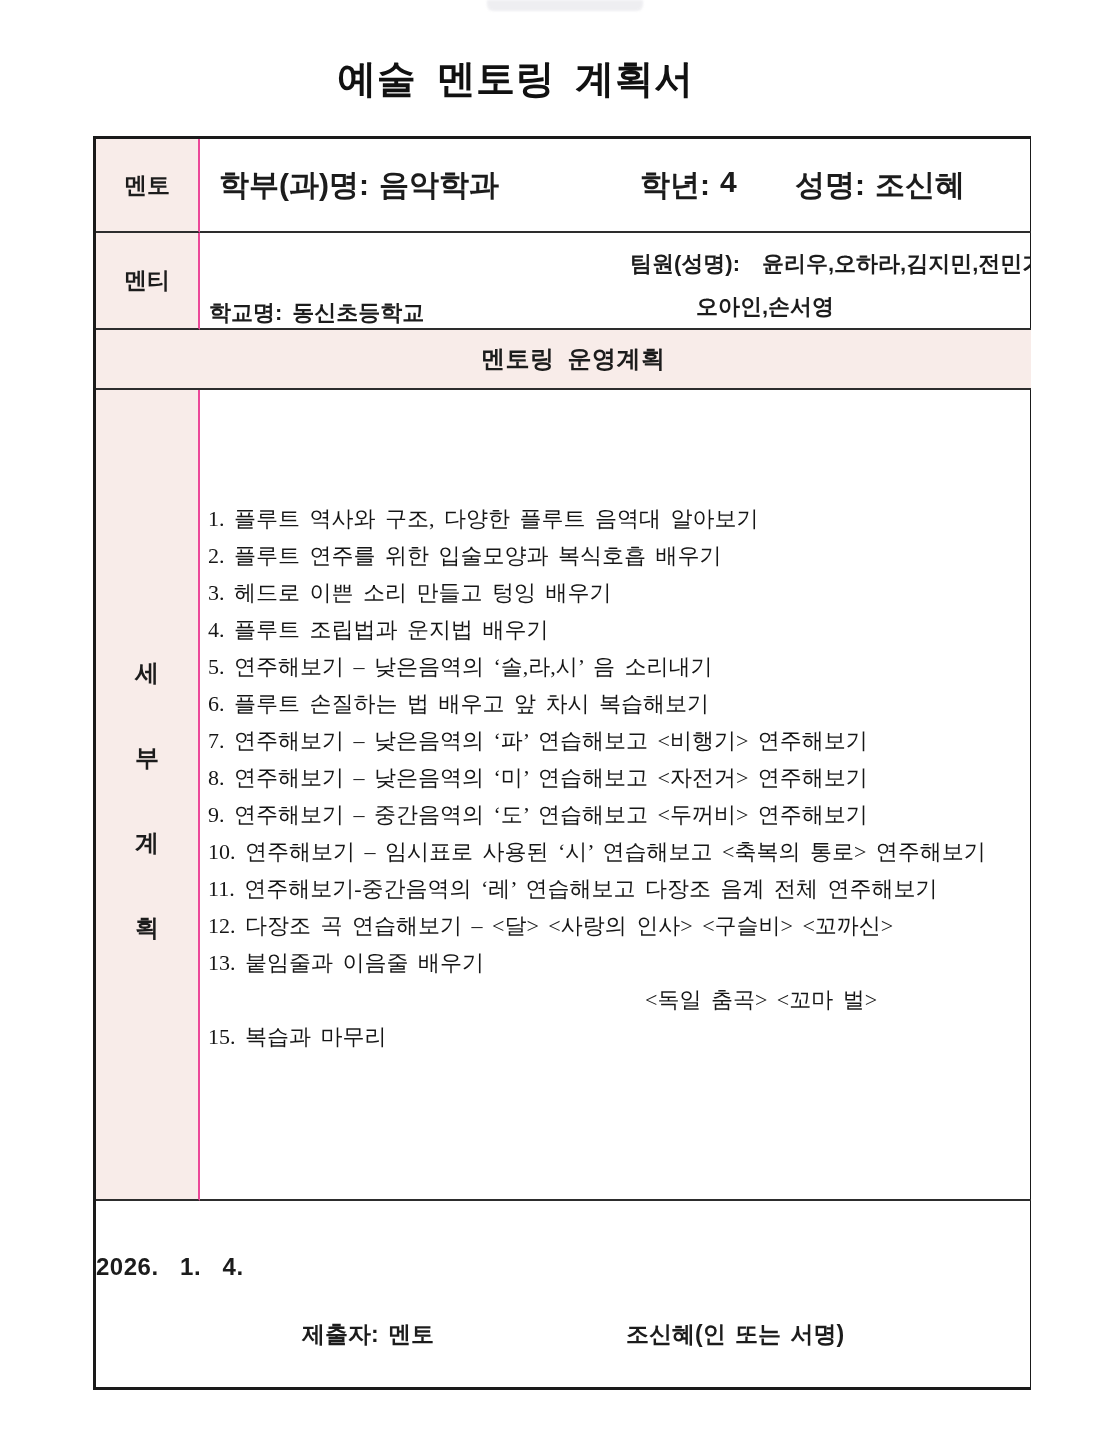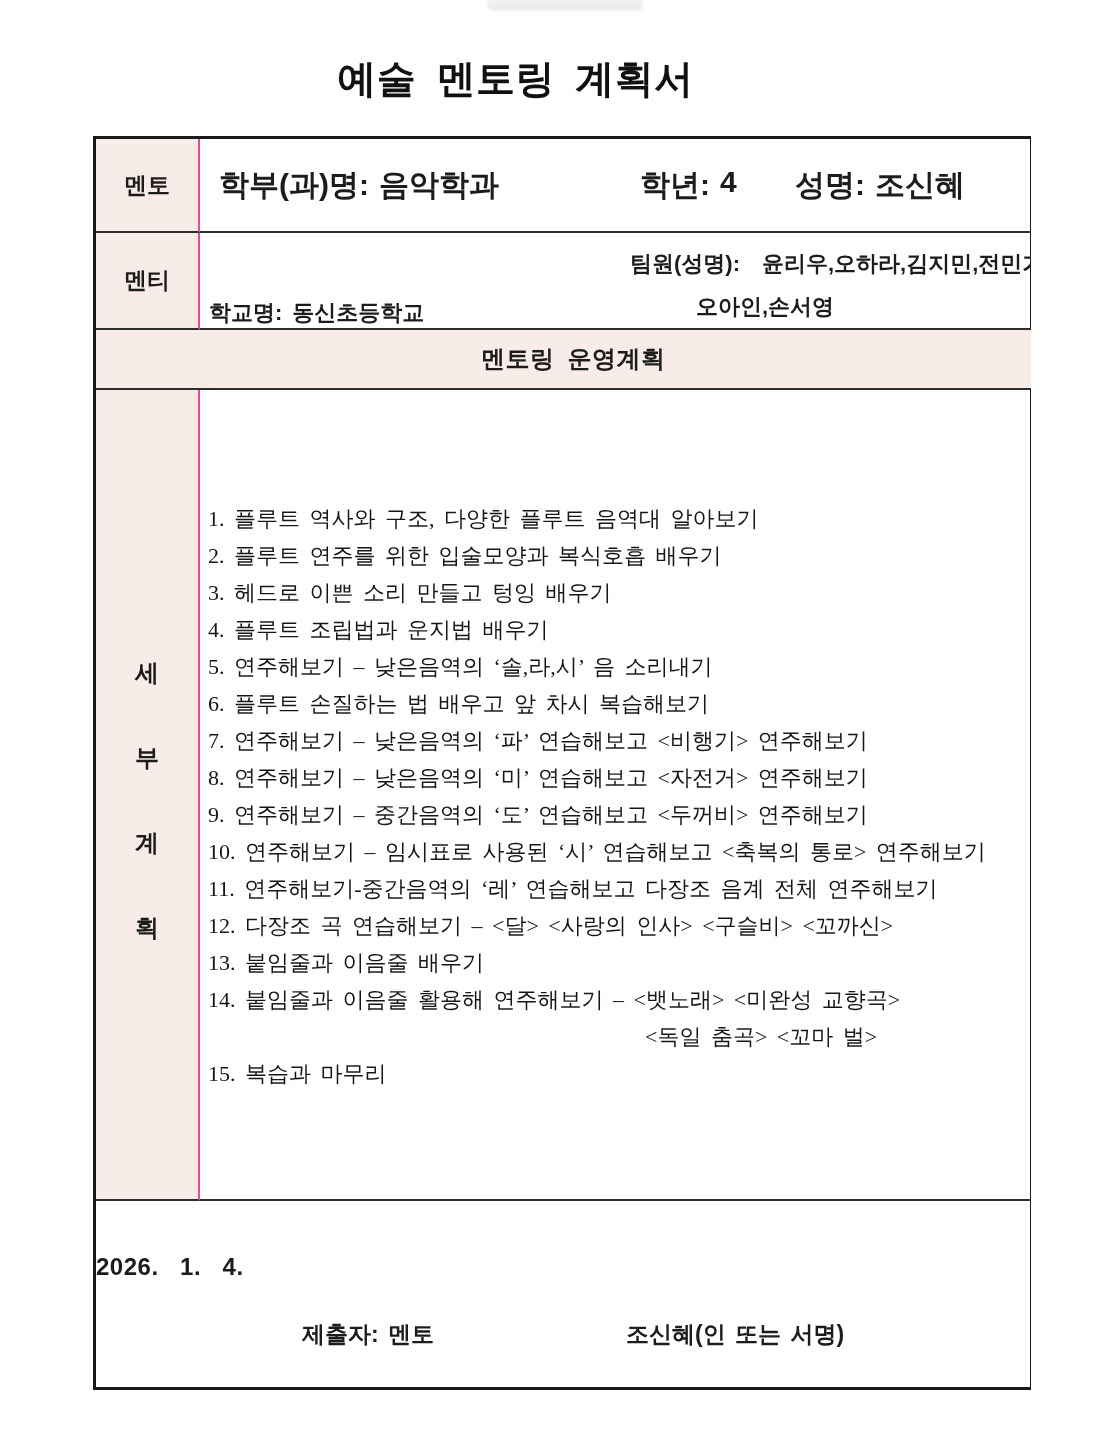--- a/index.html
+++ b/index.html
@@ -186,21 +186,20 @@
       <div class="plan-item">4. 플루트 조립법과 운지법 배우기</div>
       <div class="plan-item">5. 연주해보기 – 낮은음역의 ‘솔,라,시’ 음 소리내기</div>
       <div class="plan-item">6. 플루트 손질하는 법 배우고 앞 차시 복습해보기</div>
       <div class="plan-item">7. 연주해보기 – 낮은음역의 ‘파’ 연습해보고 &lt;비행기&gt; 연주해보기</div>
       <div class="plan-item">8. 연주해보기 – 낮은음역의 ‘미’ 연습해보고 &lt;자전거&gt; 연주해보기</div>
       <div class="plan-item">9. 연주해보기 – 중간음역의 ‘도’ 연습해보고 &lt;두꺼비&gt; 연주해보기</div>
       <div class="plan-item">10. 연주해보기 – 임시표로 사용된 ‘시’ 연습해보고 &lt;축복의 통로&gt; 연주해보기</div>
       <div class="plan-item">11. 연주해보기-중간음역의 ‘레’ 연습해보고 다장조 음계 전체 연주해보기</div>
       <div class="plan-item">12. 다장조 곡 연습해보기 – &lt;달&gt; &lt;사랑의 인사&gt; &lt;구슬비&gt; &lt;꼬까신&gt;</div>
       <div class="plan-item">13. 붙임줄과 이음줄 배우기</div>
-      <div class="plan-item">14. 붙임줄과 이음줄 활용해 연주해보기 – &lt;뱃노래&gt; &lt;미완성 교향곡&gt;</div>
       <div class="plan-cont">&lt;독일 춤곡&gt; &lt;꼬마 벌&gt;</div>
       <div class="plan-item">15. 복습과 마무리</div>
     </div>
 
     <div class="cell footer-cell">
       <div class="footer-date">2026.   1.   4.</div>
       <div class="footer-submitter">제출자: 멘토</div>
       <div class="footer-signature">조신혜(인 또는 서명)</div>
     </div>
 

